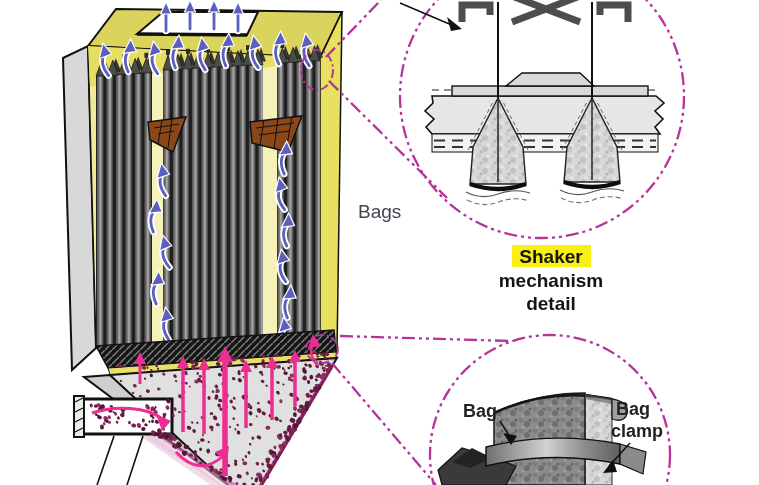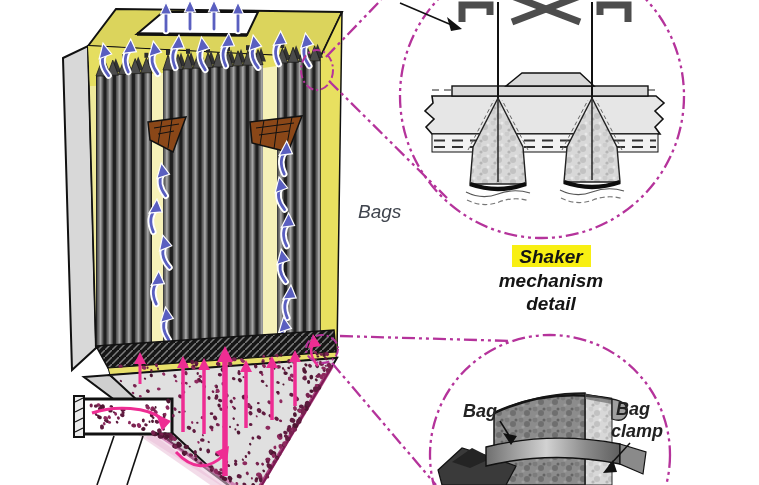--- a/index.html
+++ b/index.html
@@ -1,16 +1,16 @@
 <!DOCTYPE html>
 <html><head>
 <meta charset="utf-8">
 <style>
   html,body{margin:0;padding:0;background:#ffffff;}
-  .stage{position:relative;width:759px;height:485px;background:#fff;overflow:hidden;font-style:italic;}
+  .stage{position:relative;width:759px;height:485px;background:#fff;overflow:hidden;}
   svg{display:block;}
   .lbl{font-family:"Liberation Sans",sans-serif;}
   .lbl-bags{font-size:19px;fill:#40454e;}
   .lbl-shaker{font-size:19px;font-weight:700;fill:#141414;}
   .lbl-part{font-size:18px;font-weight:600;fill:#222;}
   .cw{fill:none;stroke:#fff;stroke-width:6.5;stroke-linecap:round;}
   .cb{fill:none;stroke:#5a5fc0;stroke-width:2.8;stroke-linecap:round;}
   .ch{fill:#5a5fc0;stroke:#fff;stroke-width:1.2;}
   .callout{fill:none;stroke:#b5339b;stroke-width:2.3;stroke-dasharray:13 4 3 4 3 4;}
   .callout-sm{fill:none;stroke:#b5339b;stroke-width:2;stroke-dasharray:8 3 2 3;}

